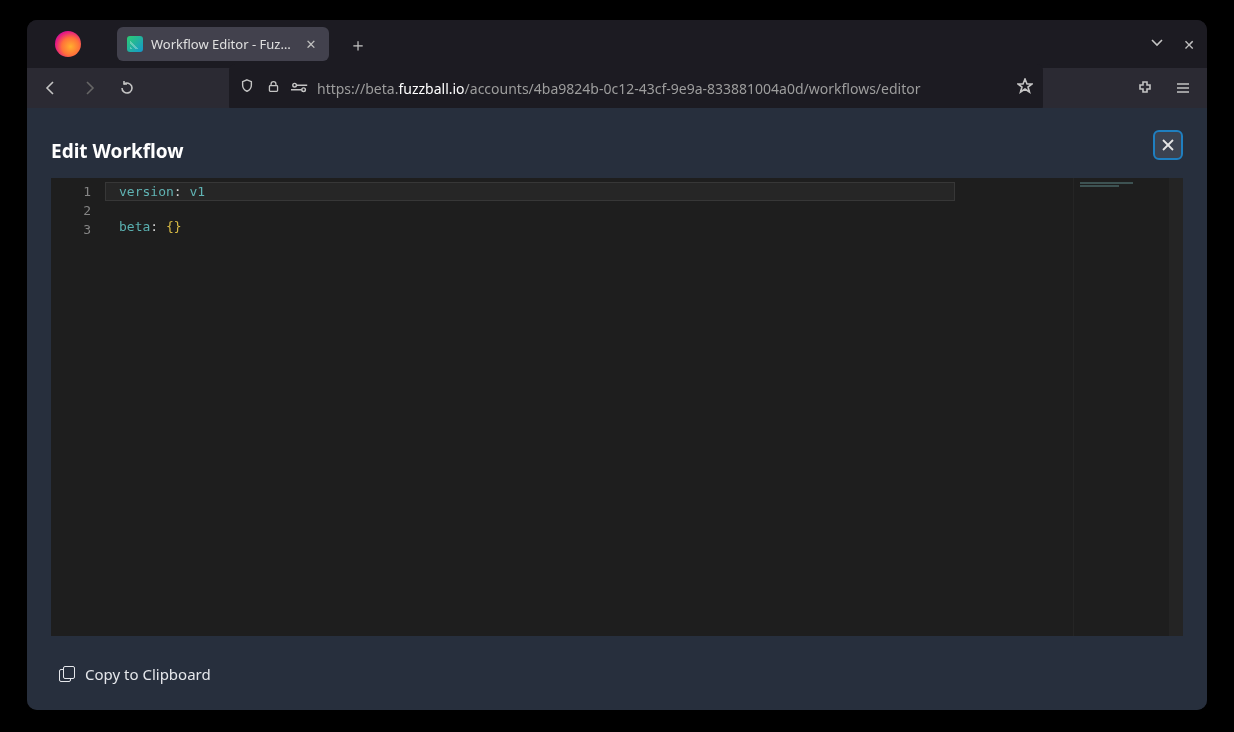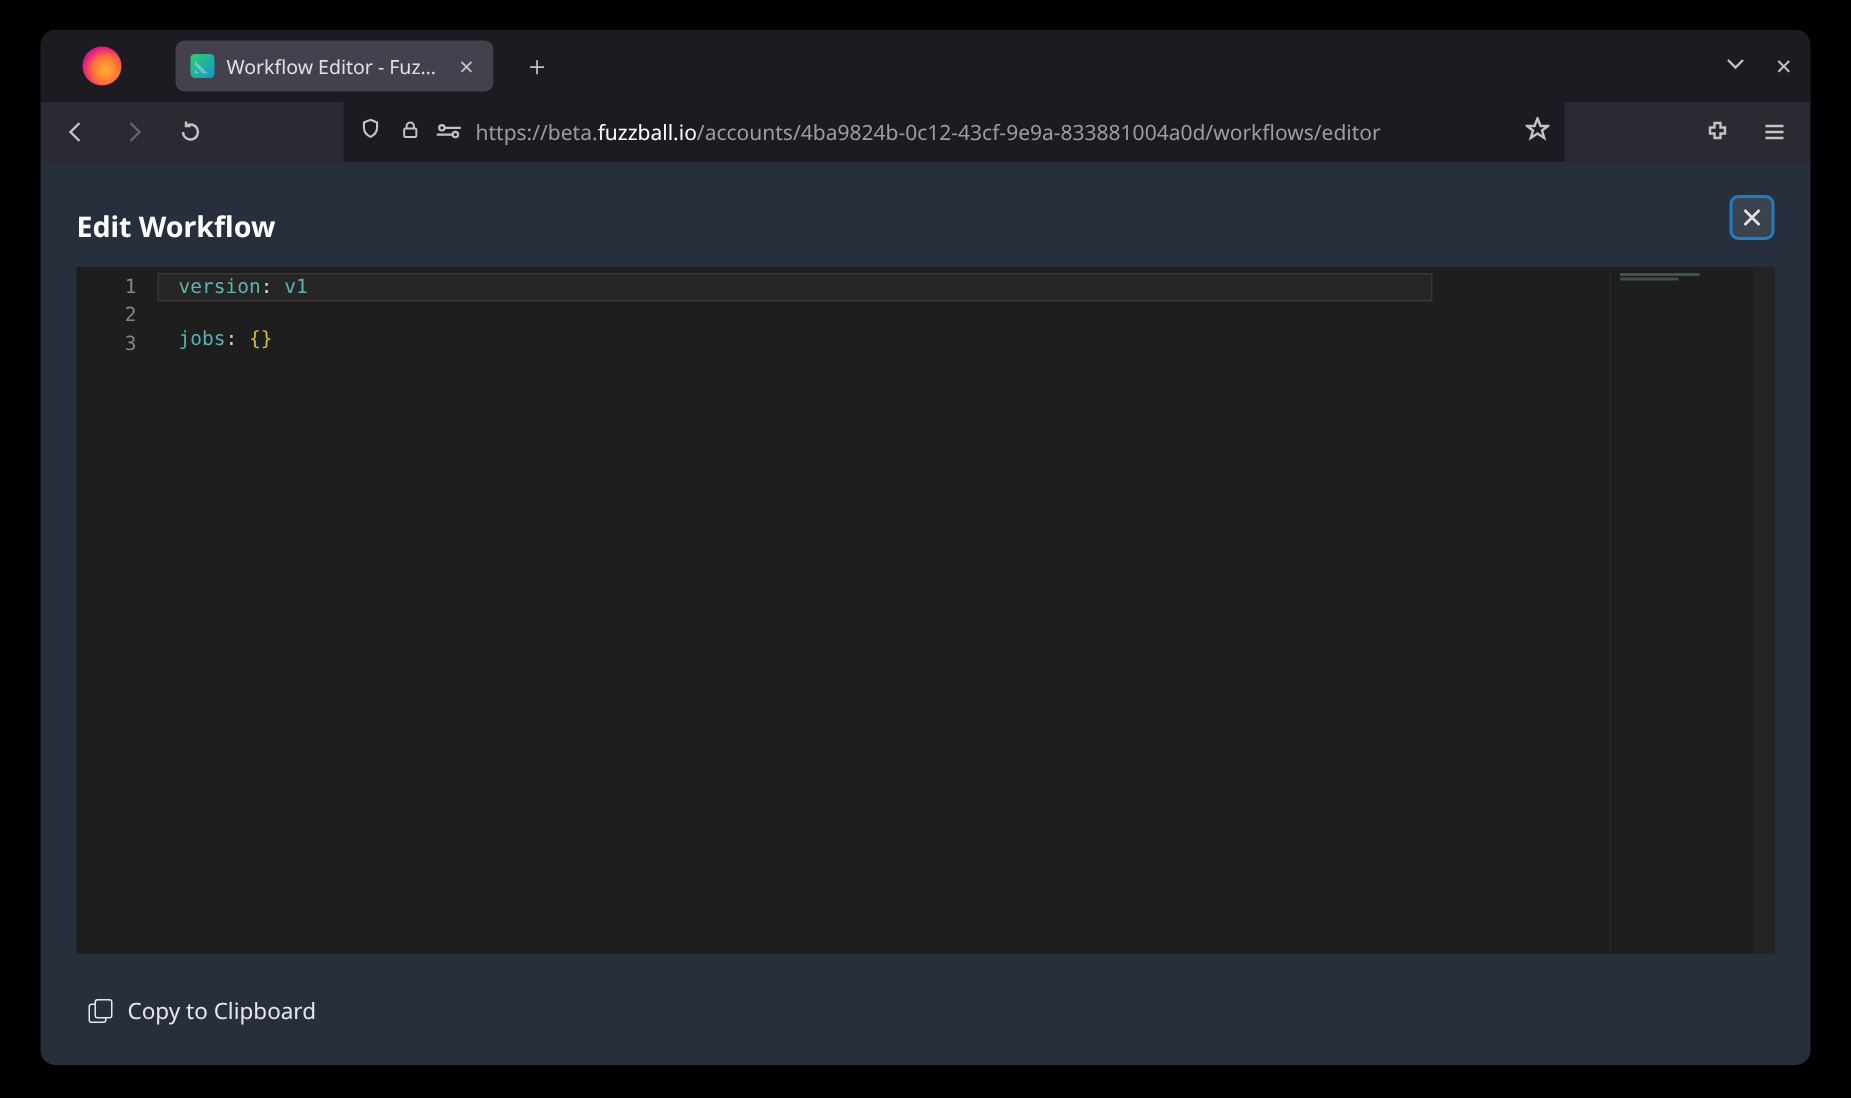--- a/index.html
+++ b/index.html
@@ -296,21 +296,21 @@
 
     <div class="editor-wrap">
       <div class="gutter">
         <div>1</div>
         <div>2</div>
         <div>3</div>
       </div>
       <div class="code">
         <div class="hl-line"></div>
         <div class="code-line"><span class="tok-key">version</span><span class="tok-punc">: </span><span class="tok-val">v1</span></div>
-        <div class="code-line"><span class="tok-key">jobs</span><span class="tok-punc">: </span><span class="tok-brace">{}</span></div>
+        <div class="code-line"><span class="tok-key">beta</span><span class="tok-punc">: </span><span class="tok-brace">{}</span></div>
         <div class="code-line"></div>
       </div>
       <div class="minimap">
         <div class="mm-line mid"></div>
         <div class="mm-line short"></div>
       </div>
       <div class="scrollslab"></div>
     </div>
 
     <div class="modal-footer">

